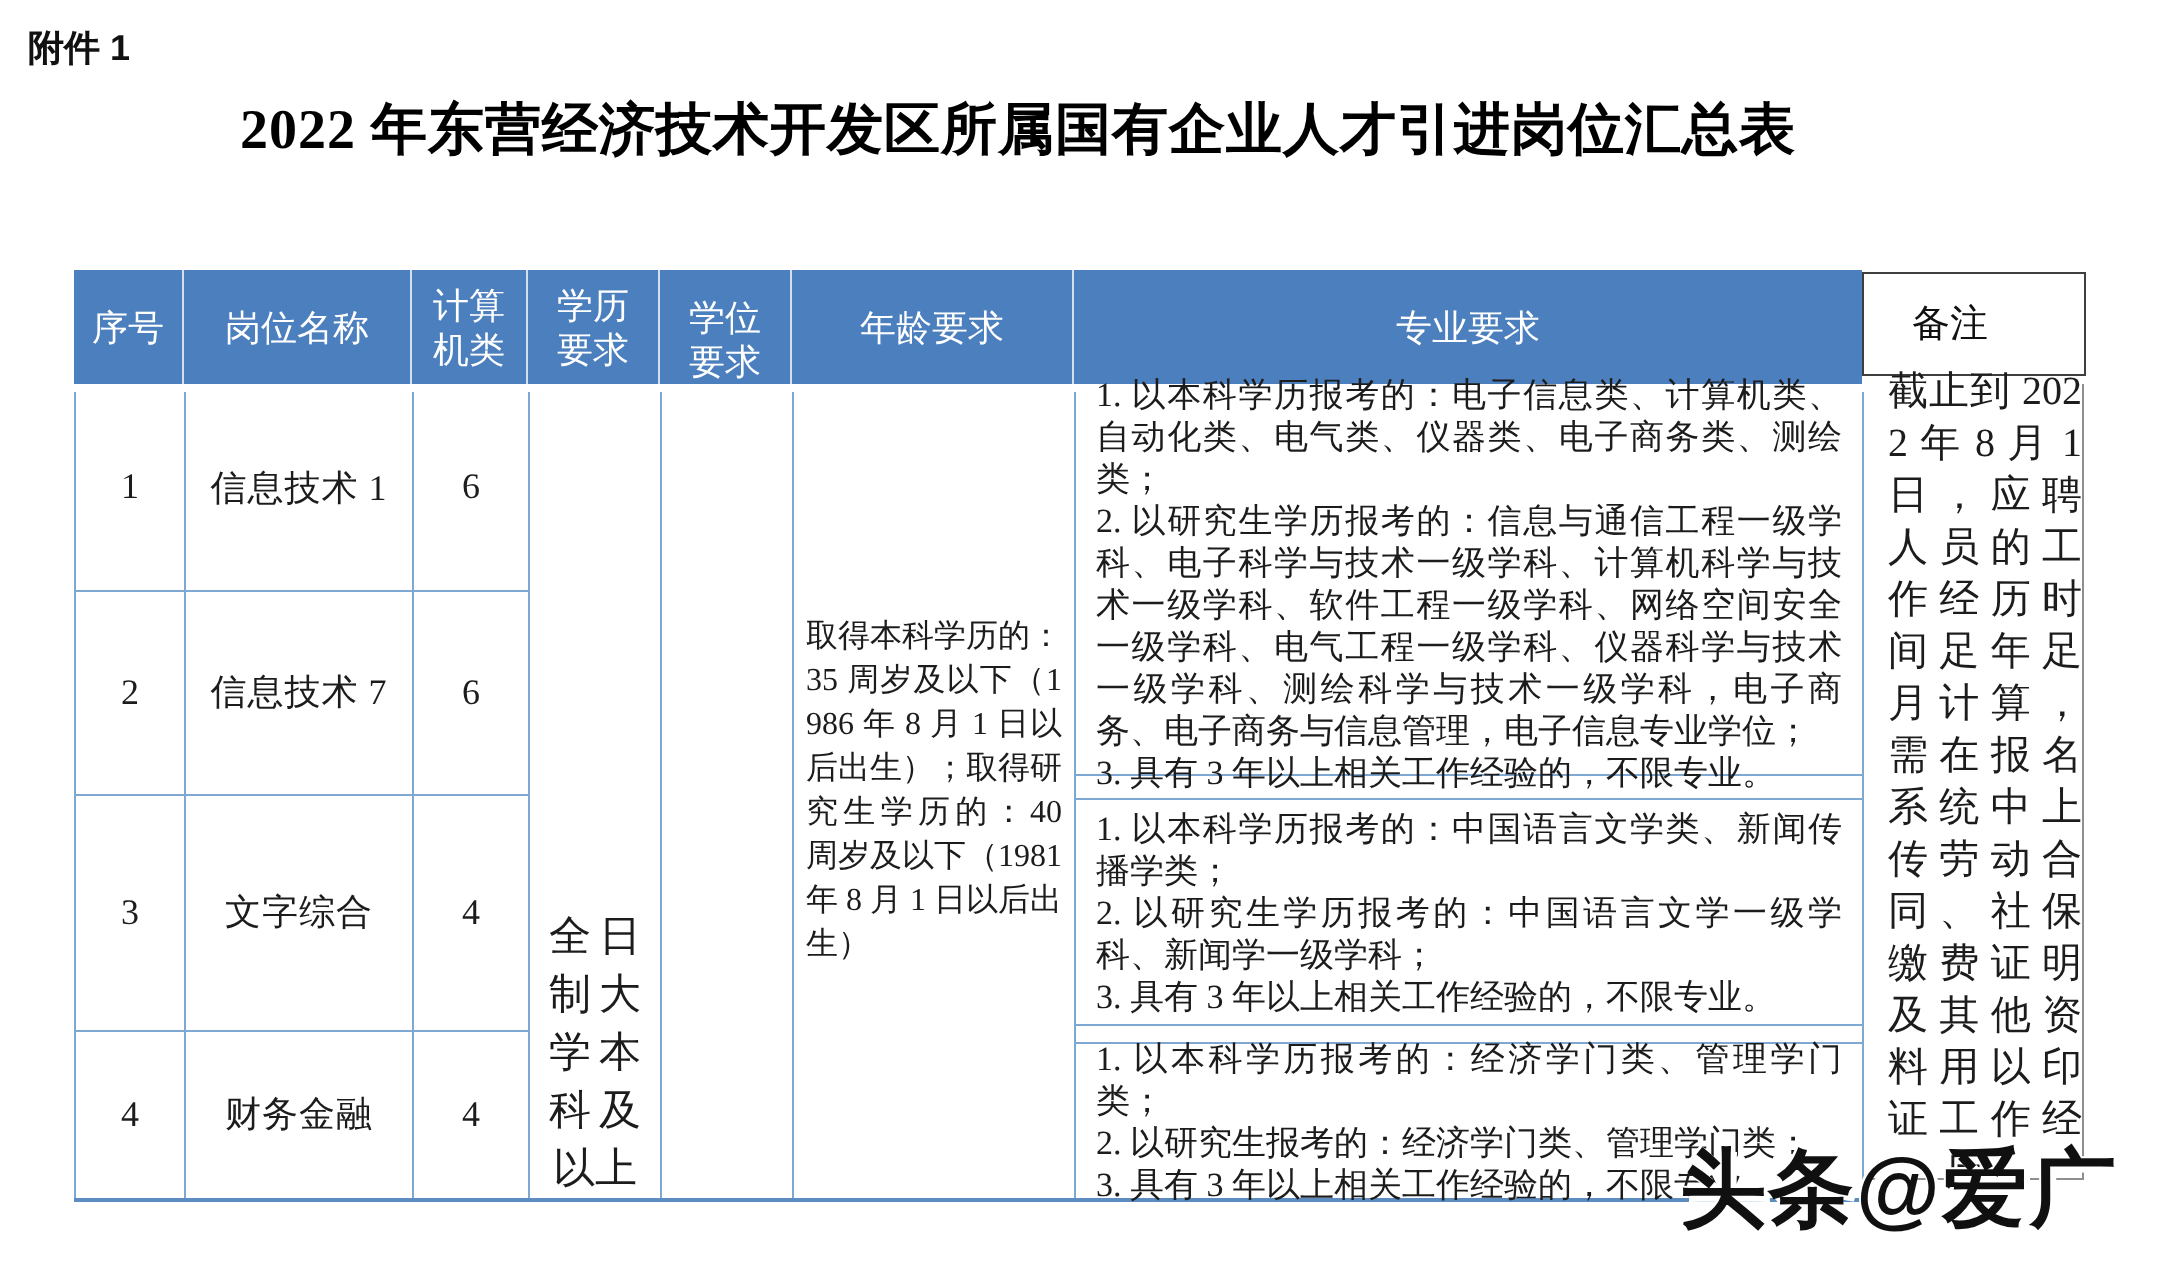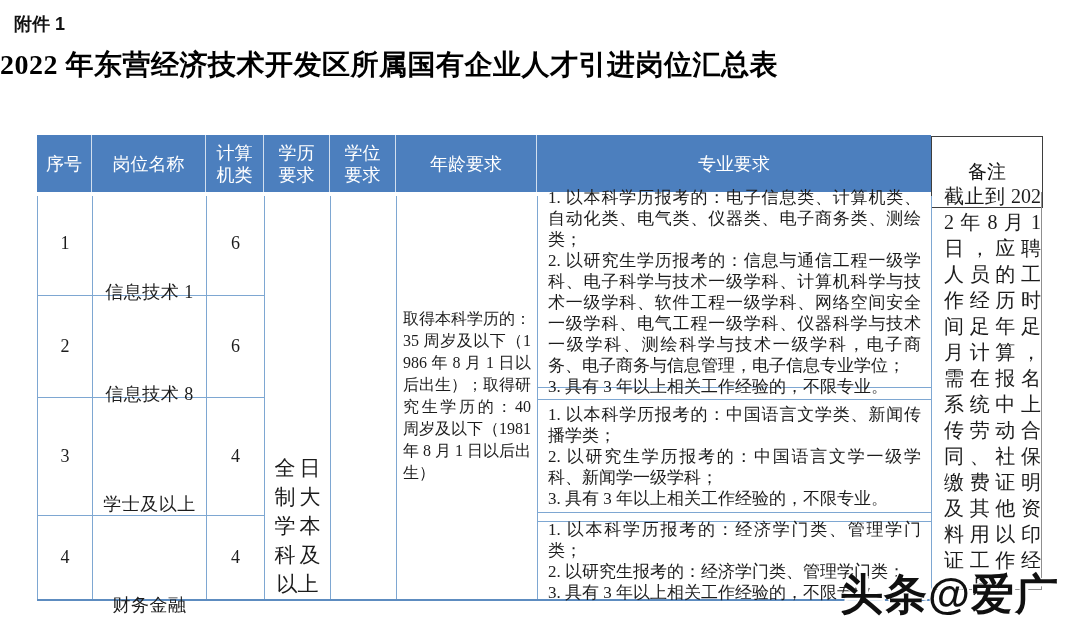--- a/index.html
+++ b/index.html
@@ -5,50 +5,50 @@
   html,body{margin:0;padding:0;background:#ffffff;}
   .canvas{
     position:relative;width:1080px;height:631px;background:#fff;overflow:hidden;
     font-family:"Liberation Serif","DejaVu Serif",serif;color:#1c1c1c;
   }
   .attachment{
     position:absolute;left:14px;top:12px;font-size:18px;font-weight:600;
     font-family:"Liberation Sans","DejaVu Sans",sans-serif;color:#111;
   }
   .title{
-    position:absolute;left:0;top:46px;width:1018px;margin:0;
+    position:absolute;left:0;top:46px;width:1018px;margin:0;text-align:center;
     font-size:28px;font-weight:700;letter-spacing:.5px;color:#000;
   }
   
   .band{
     position:absolute;left:37px;top:135px;width:894px;height:57px;
     background:var(--header-bg,#4c7fbe);display:flex;
   }
   .hc{
     box-sizing:border-box;height:100%;display:flex;align-items:center;justify-content:center;
     color:#fff;font-size:18px;border-right:1px solid rgba(255,255,255,.75);
   }
   .hc:last-child{border-right:none;font-family:Liberation Serif, serif;}
   .hc .wrap2{display:inline-block;width:40px;text-align:center;word-break:break-all;line-height:22px;}
   .c1{width:55px;} .c2{width:114px;} .c3{width:58px;} .c4{width:66px;}
-  .c5{width:66px;} .c6{width:141px;} .c7{width:394px;}
+  .c5{width:66px;align-items:flex-end;} .c6{width:141px;} .c7{width:394px;}
   .remark-head{
-    position:absolute;left:931px;top:136px;width:112px;height:72px;box-sizing:border-box;
+    position:absolute;left:931px;top:136px;width:112px;height:52px;box-sizing:border-box;
     background:#fff;border:1px solid var(--dark-border,#3e3e3e);
-    display:flex;align-items:center;justify-content:center;font-size:19px;color:#111;
+    display:flex;align-items:center;justify-content:flex-start;font-size:19px;color:#111;padding-left:24px;
   }
   
   .vline{position:absolute;width:1px;top:196px;height:403px;background:var(--grid,#7ea7d2);}
   .hline{position:absolute;height:1px;left:38px;width:227px;background:var(--grid,#7ea7d2);}
   .bottomline{position:absolute;left:37px;top:599px;width:894px;height:2px;background:var(--bottom,#5d8cc0);}
   
   .cell{position:absolute;box-sizing:border-box;display:flex;align-items:center;justify-content:center;}
   .cell p{margin:0;}
   .seq,.cnt{font-size:18px;} .pos{font-size:18px;letter-spacing:.5px;}
-  .seq{left:38px;width:54px;} .pos{left:93px;width:113px;margin-top:48px;} .cnt{left:207px;width:57px;}
+  .seq{left:38px;width:54px;} .pos{left:93px;width:113px;} .cnt{left:207px;width:57px;}
   .r1{top:192px;height:103px;} .r2{top:295px;height:102px;}
   .r3{top:397px;height:118px;} .r4{top:515px;height:84px;}
   .edu{left:265px;width:65px;top:192px;height:407px;align-items:flex-end;}
   .deg{left:331px;width:65px;top:192px;height:407px;}
   .edu p,.deg p{width:46px;font-size:21px;line-height:29px;text-align:justify;text-align-last:center;word-break:break-all;}
   .age{left:397px;width:140px;top:192px;height:407px;}
   .age p{width:128px;font-size:16px;line-height:22px;text-align:justify;word-break:break-all;}
   .spec{left:538px;width:393px;flex-direction:column;align-items:stretch;justify-content:center;padding:2px 10px;}
   .spec p{font-size:17px;line-height:21px;text-align:justify;word-break:break-all;}
   .specA{top:197px;height:191px;border-bottom:1px solid var(--grid,#7ea7d2);}
@@ -114,22 +114,22 @@
   <div class="hline" style="top:397px"></div>
   <div class="hline" style="top:515px"></div>
   <div class="bottomline"></div>
 
   <div class="cell seq r1">1</div>
   <div class="cell seq r2">2</div>
   <div class="cell seq r3">3</div>
   <div class="cell seq r4">4</div>
 
   <div class="cell pos r1">信息技术 1</div>
-  <div class="cell pos r2">信息技术 8</div>
-  <div class="cell pos r3">学士及以上</div>
+  <div class="cell pos r2">信息技术 7</div>
+  <div class="cell pos r3">文字综合</div>
   <div class="cell pos r4">财务金融</div>
 
   <div class="cell cnt r1">6</div>
   <div class="cell cnt r2">6</div>
   <div class="cell cnt r3">4</div>
   <div class="cell cnt r4">4</div>
 
   <div class="cell edu">
     <p>全日制大学本科及以上</p>
   </div>

